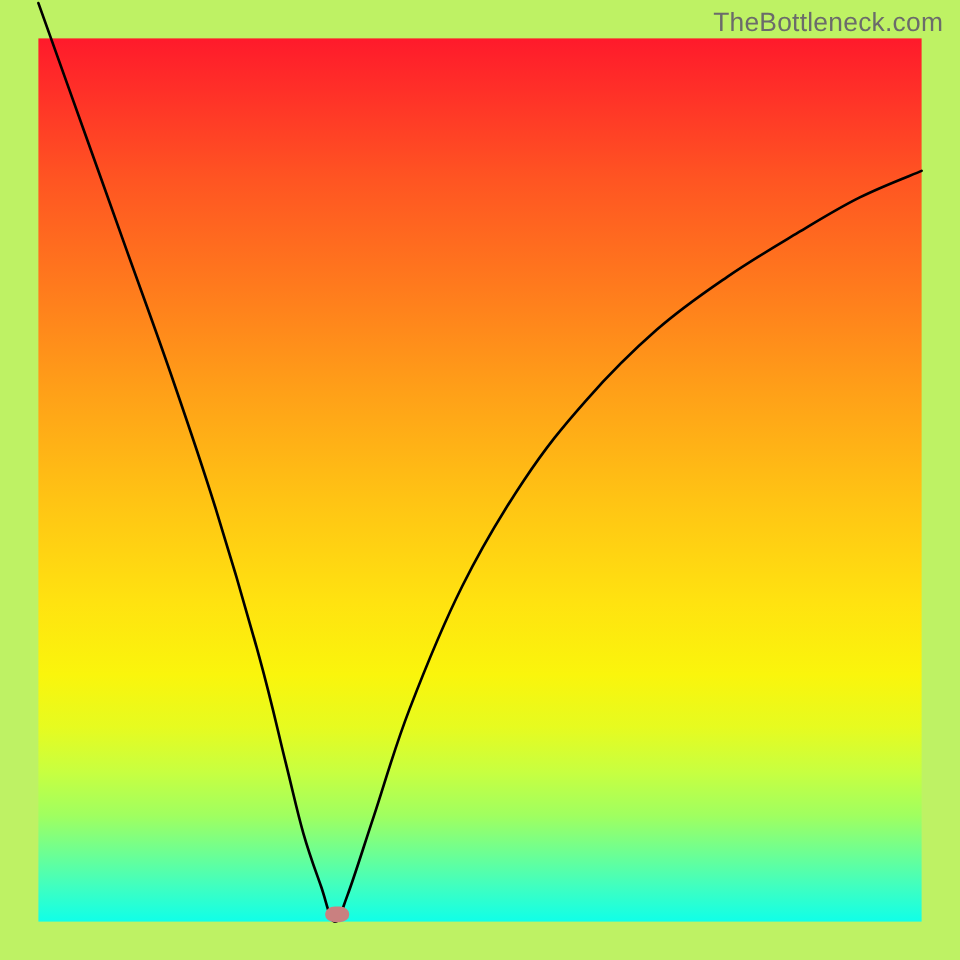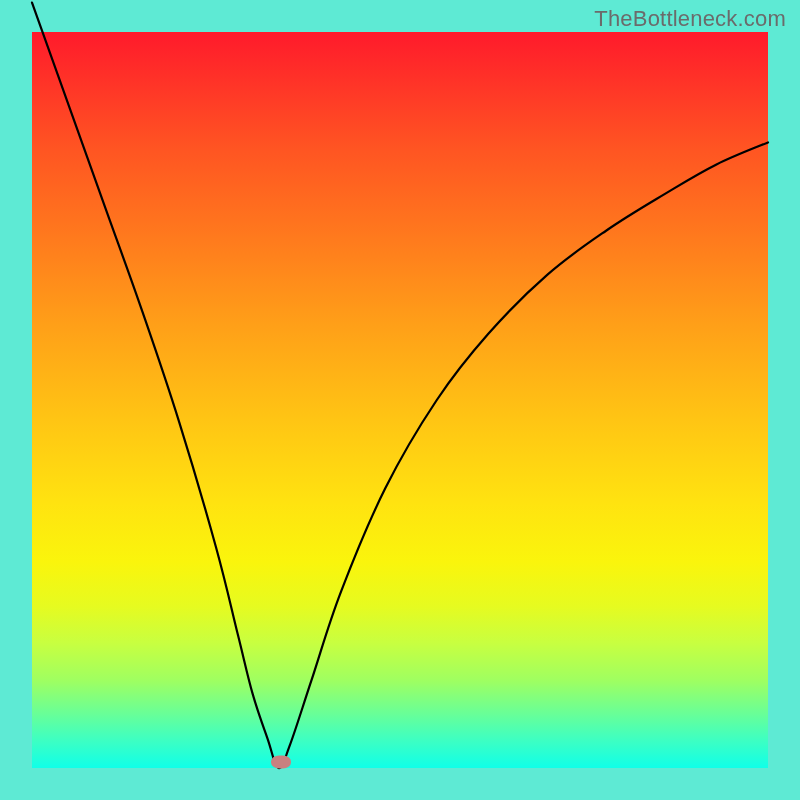--- a/index.html
+++ b/index.html
@@ -8,21 +8,21 @@
     width: 800px;
     height: 800px;
     background: #000;
     font-family: Arial, Helvetica, sans-serif;
     position: relative;
     overflow: hidden;
   }
   .frame {
     position: absolute;
     inset: 0;
-    background: #5eead4;
+    background: #bef264;
   }
   .plot-area {
     position: absolute;
     left: 32px;
     top: 32px;
     width: 736px;
     height: 736px;
     background: linear-gradient(
       to bottom,
       #ff1a2b 0%,

